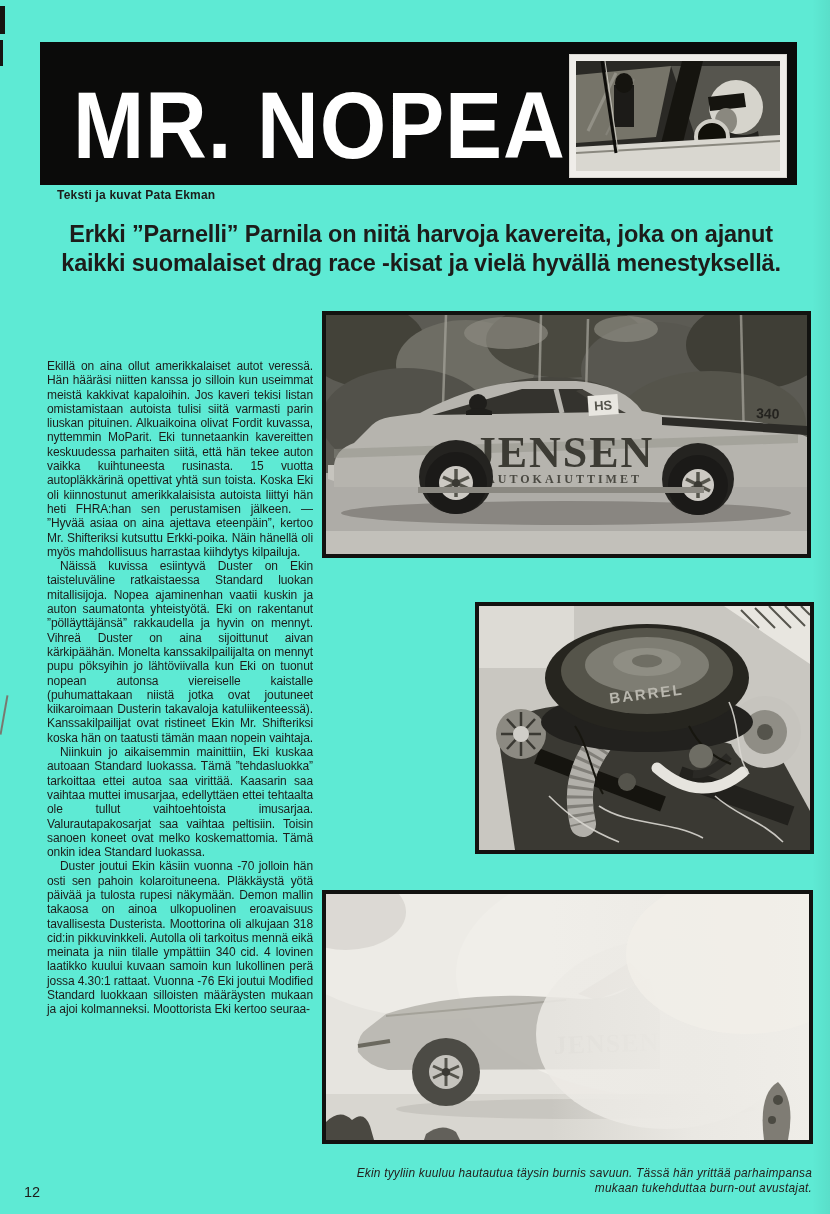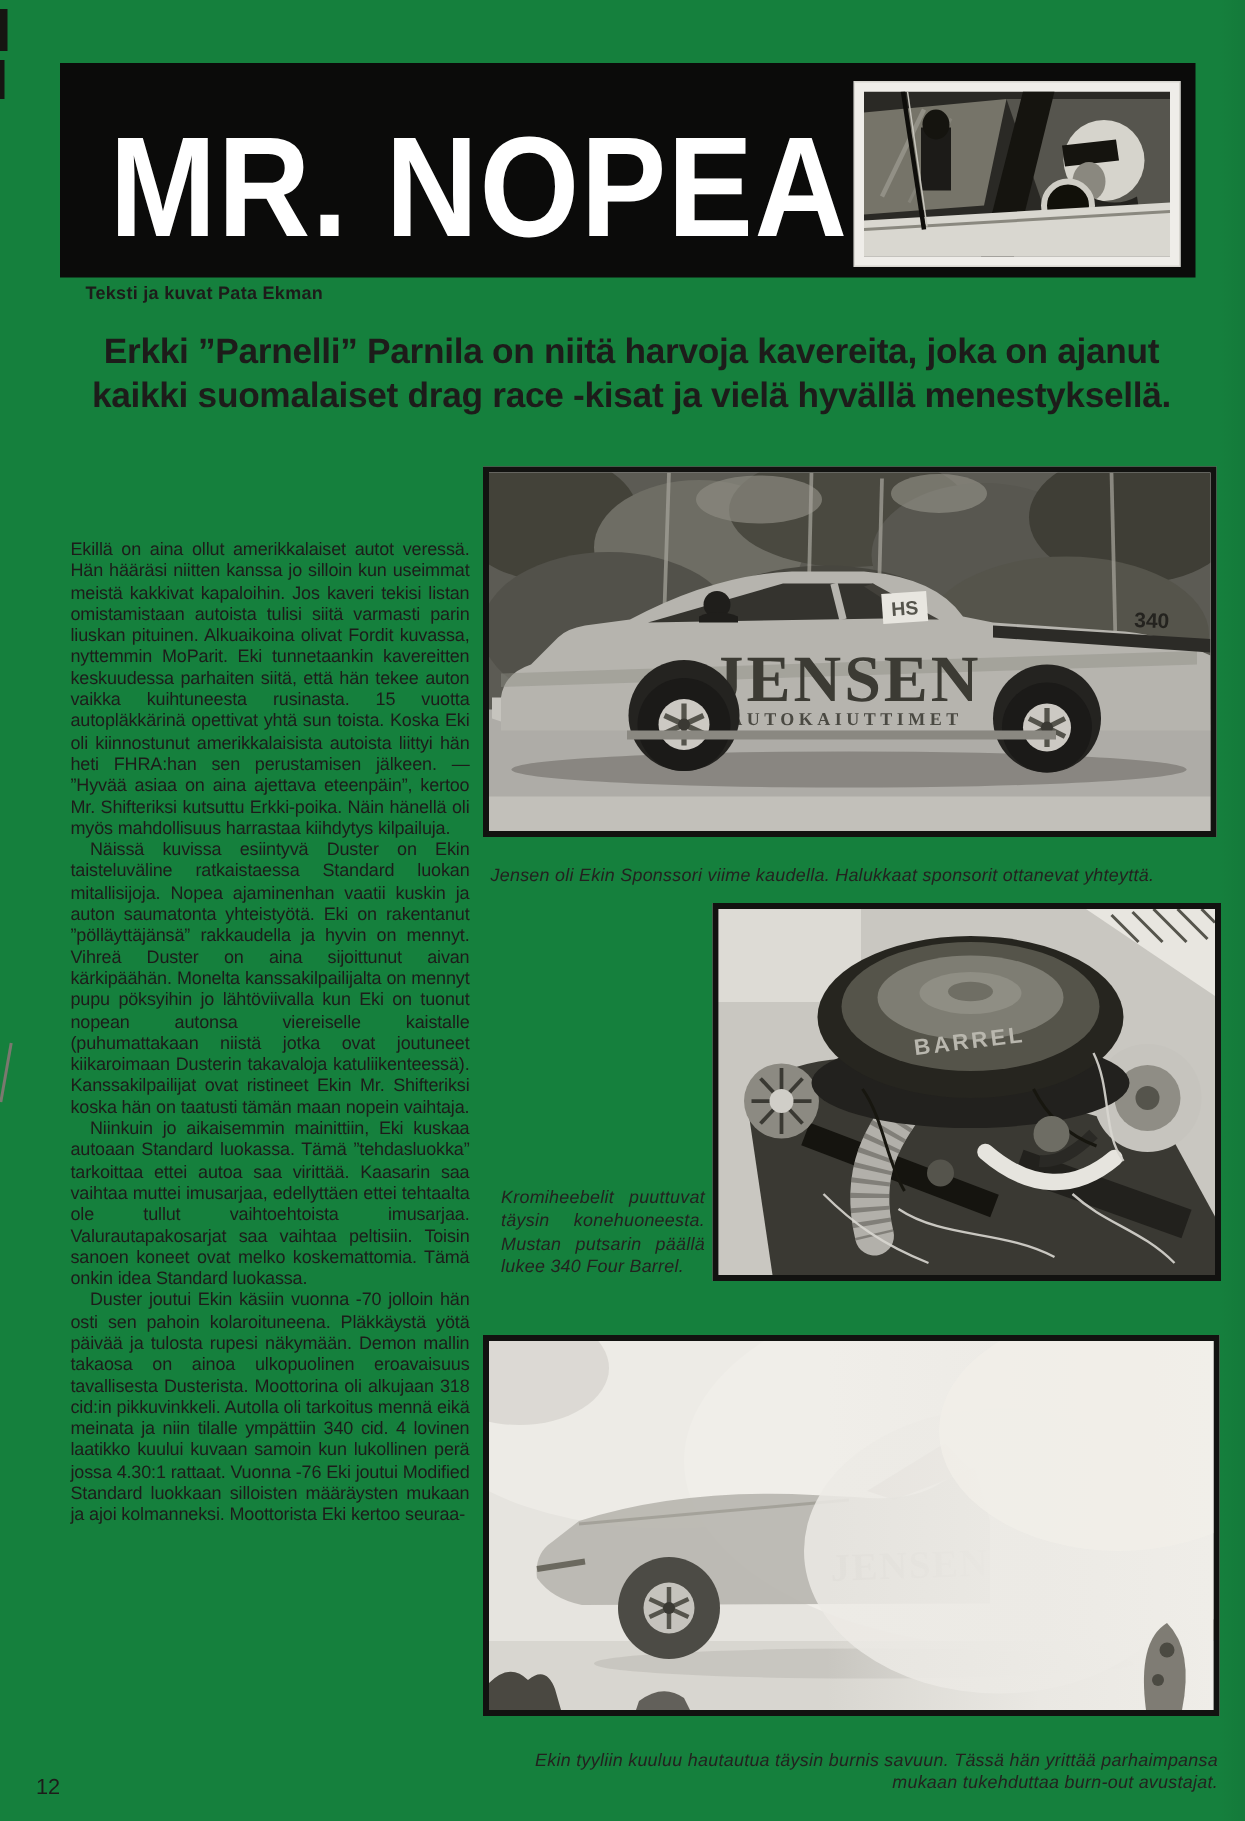--- a/index.html
+++ b/index.html
@@ -1,18 +1,18 @@
 <!DOCTYPE html>
 <html><head>
 <meta charset="utf-8">
 <style>
   html,body { margin:0; padding:0; background:#d8d6d2; }
   .page {
     position:relative; width:830px; height:1214px; margin:0 auto;
-    background:#15803d; overflow:hidden;
+    background:#5eead4; overflow:hidden;
     font-family:"Liberation Sans", sans-serif; color:#1d1c1a;
   }
   .page::after{ 
     content:""; position:absolute; top:0; right:0; width:18px; height:100%;
     background:linear-gradient(to right, rgba(0,0,0,0), rgba(0,0,0,.05)); pointer-events:none;
   }
   .banner { position:absolute; left:40px; top:42px; width:757px; height:143px; background:#0b0b0a; }
   .banner-title {
     position:absolute; left:33px; bottom:12px; margin:0;
     font-size:95px; line-height:1; font-weight:bold; color:#ffffff;
@@ -143,21 +143,20 @@
         <line x1="372" y1="157" x2="372" y2="183"></line>
           <line x1="360" y1="164" x2="384" y2="176"></line>
           <line x1="360" y1="176" x2="384" y2="164"></line>
       </g>
       <circle cx="130" cy="168" r="4" fill="#3a3933"></circle>
       <circle cx="372" cy="170" r="4" fill="#3a3933"></circle>
       <rect x="92" y="172" width="286" height="6" fill="#8a8881"></rect>
       <path d="M8,150 L2,150 L2,164 L8,166 Z" fill="#c6c4be"></path>
     </svg>
   </div>
-  <p class="caption" id="caption-car">Jensen oli Ekin Sponssori viime kaudella. Halukkaat sponsorit ottanevat yhteyttä.</p>
 
   <div class="photo" id="photo-engine">
     <svg width="331" height="244" viewBox="0 0 331 244">
       <rect width="331" height="244" fill="#c9c7c1"></rect>
       <rect width="95" height="62" fill="#dddbd5"></rect>
       <path d="M245,0 L331,0 L331,58 Z" fill="#e8e6e0"></path>
       <g stroke="#55544c" stroke-width="2">
         <line x1="262" y1="4" x2="280" y2="22"></line>
           <line x1="276" y1="2" x2="296" y2="22"></line>
         <line x1="290" y1="0" x2="312" y2="22"></line>
@@ -202,21 +201,20 @@
         <path d="M250,96 C262,120 256,150 270,168"></path>
       </g>
       <g stroke="#17160f" stroke-width="2" fill="none">
         <path d="M96,120 C110,140 112,168 124,188"></path>
         <path d="M210,120 C220,140 236,152 252,158"></path>
       </g>
       <circle cx="222" cy="150" r="12" fill="#6e6d64"></circle>
       <circle cx="148" cy="176" r="9" fill="#55544c"></circle>
     </svg>
   </div>
-  <p class="caption" id="caption-engine">Kromiheebelit puuttuvat täysin konehuoneesta. Mustan putsarin päällä lukee 340 Four Barrel.</p>
 
   <div class="photo" id="photo-burnout">
     <svg width="483" height="246" viewBox="0 0 483 246">
       <defs>
         <linearGradient id="fog" x1="0" y1="0" x2="1" y2="0">
           <stop offset="0" stop-color="#eceae5" stop-opacity="0"></stop>
           <stop offset=".55" stop-color="#eceae5" stop-opacity=".9"></stop>
           <stop offset="1" stop-color="#efede8" stop-opacity="1"></stop>
         </linearGradient>
       </defs>

